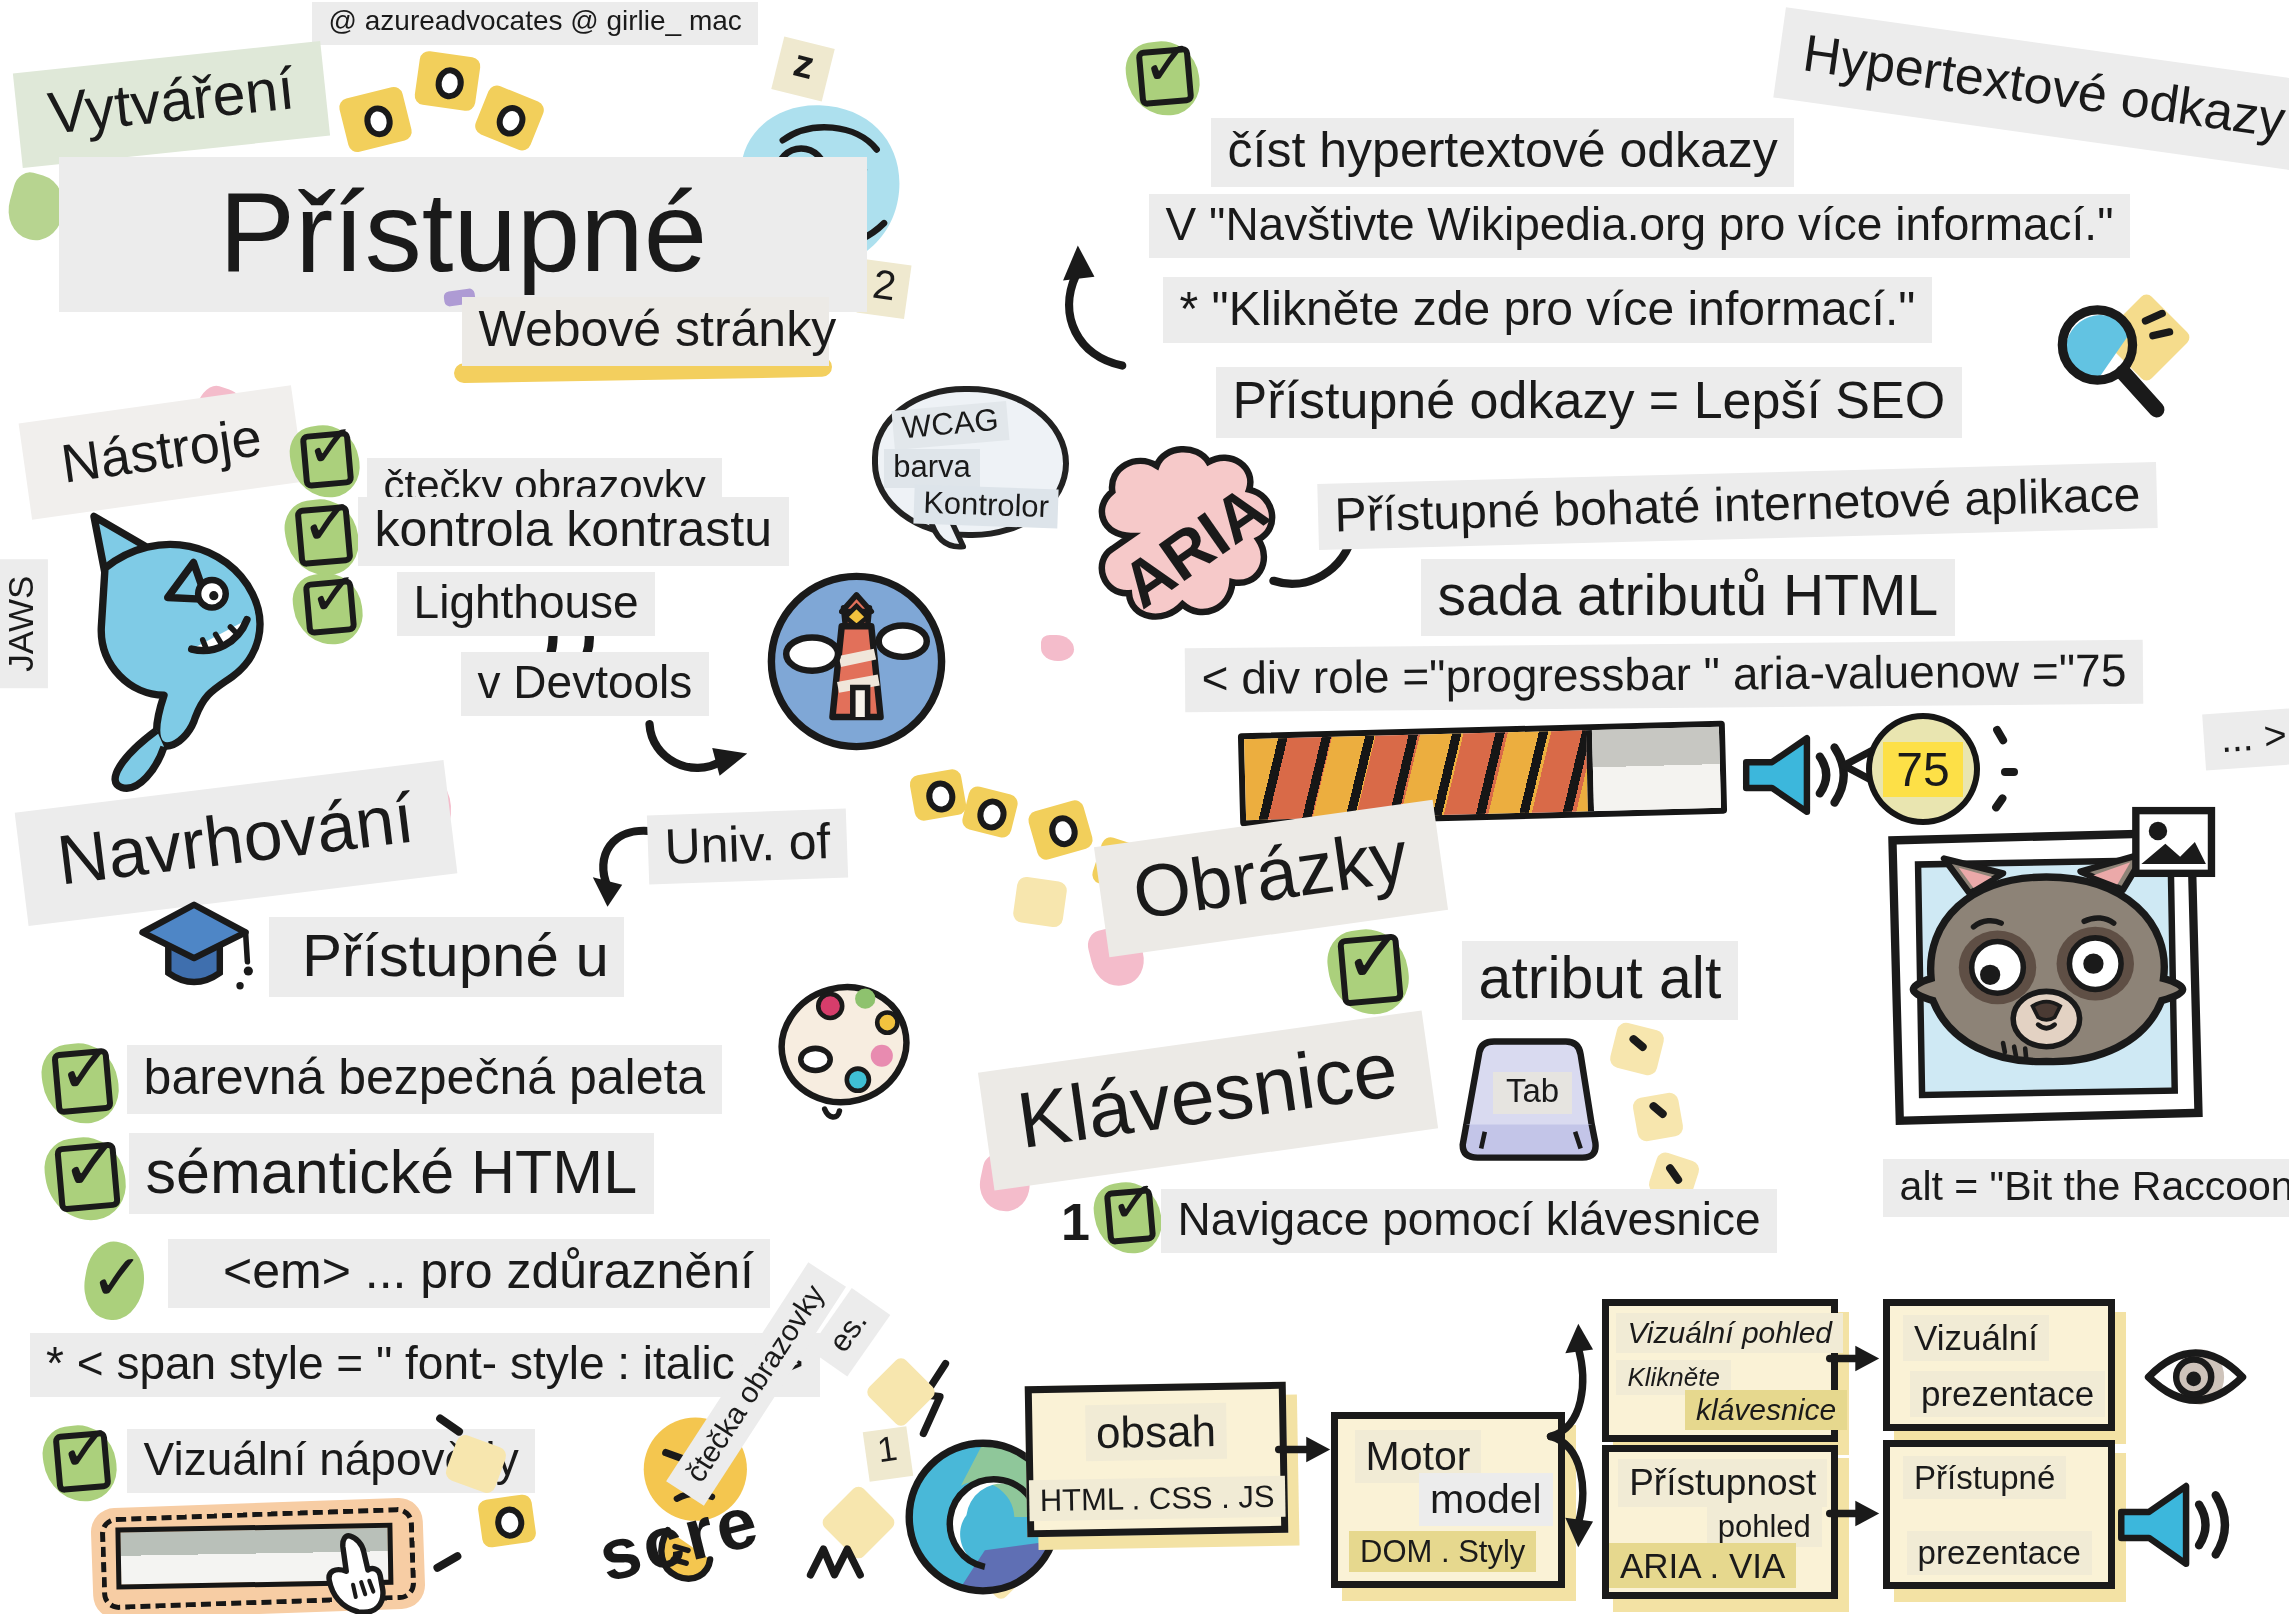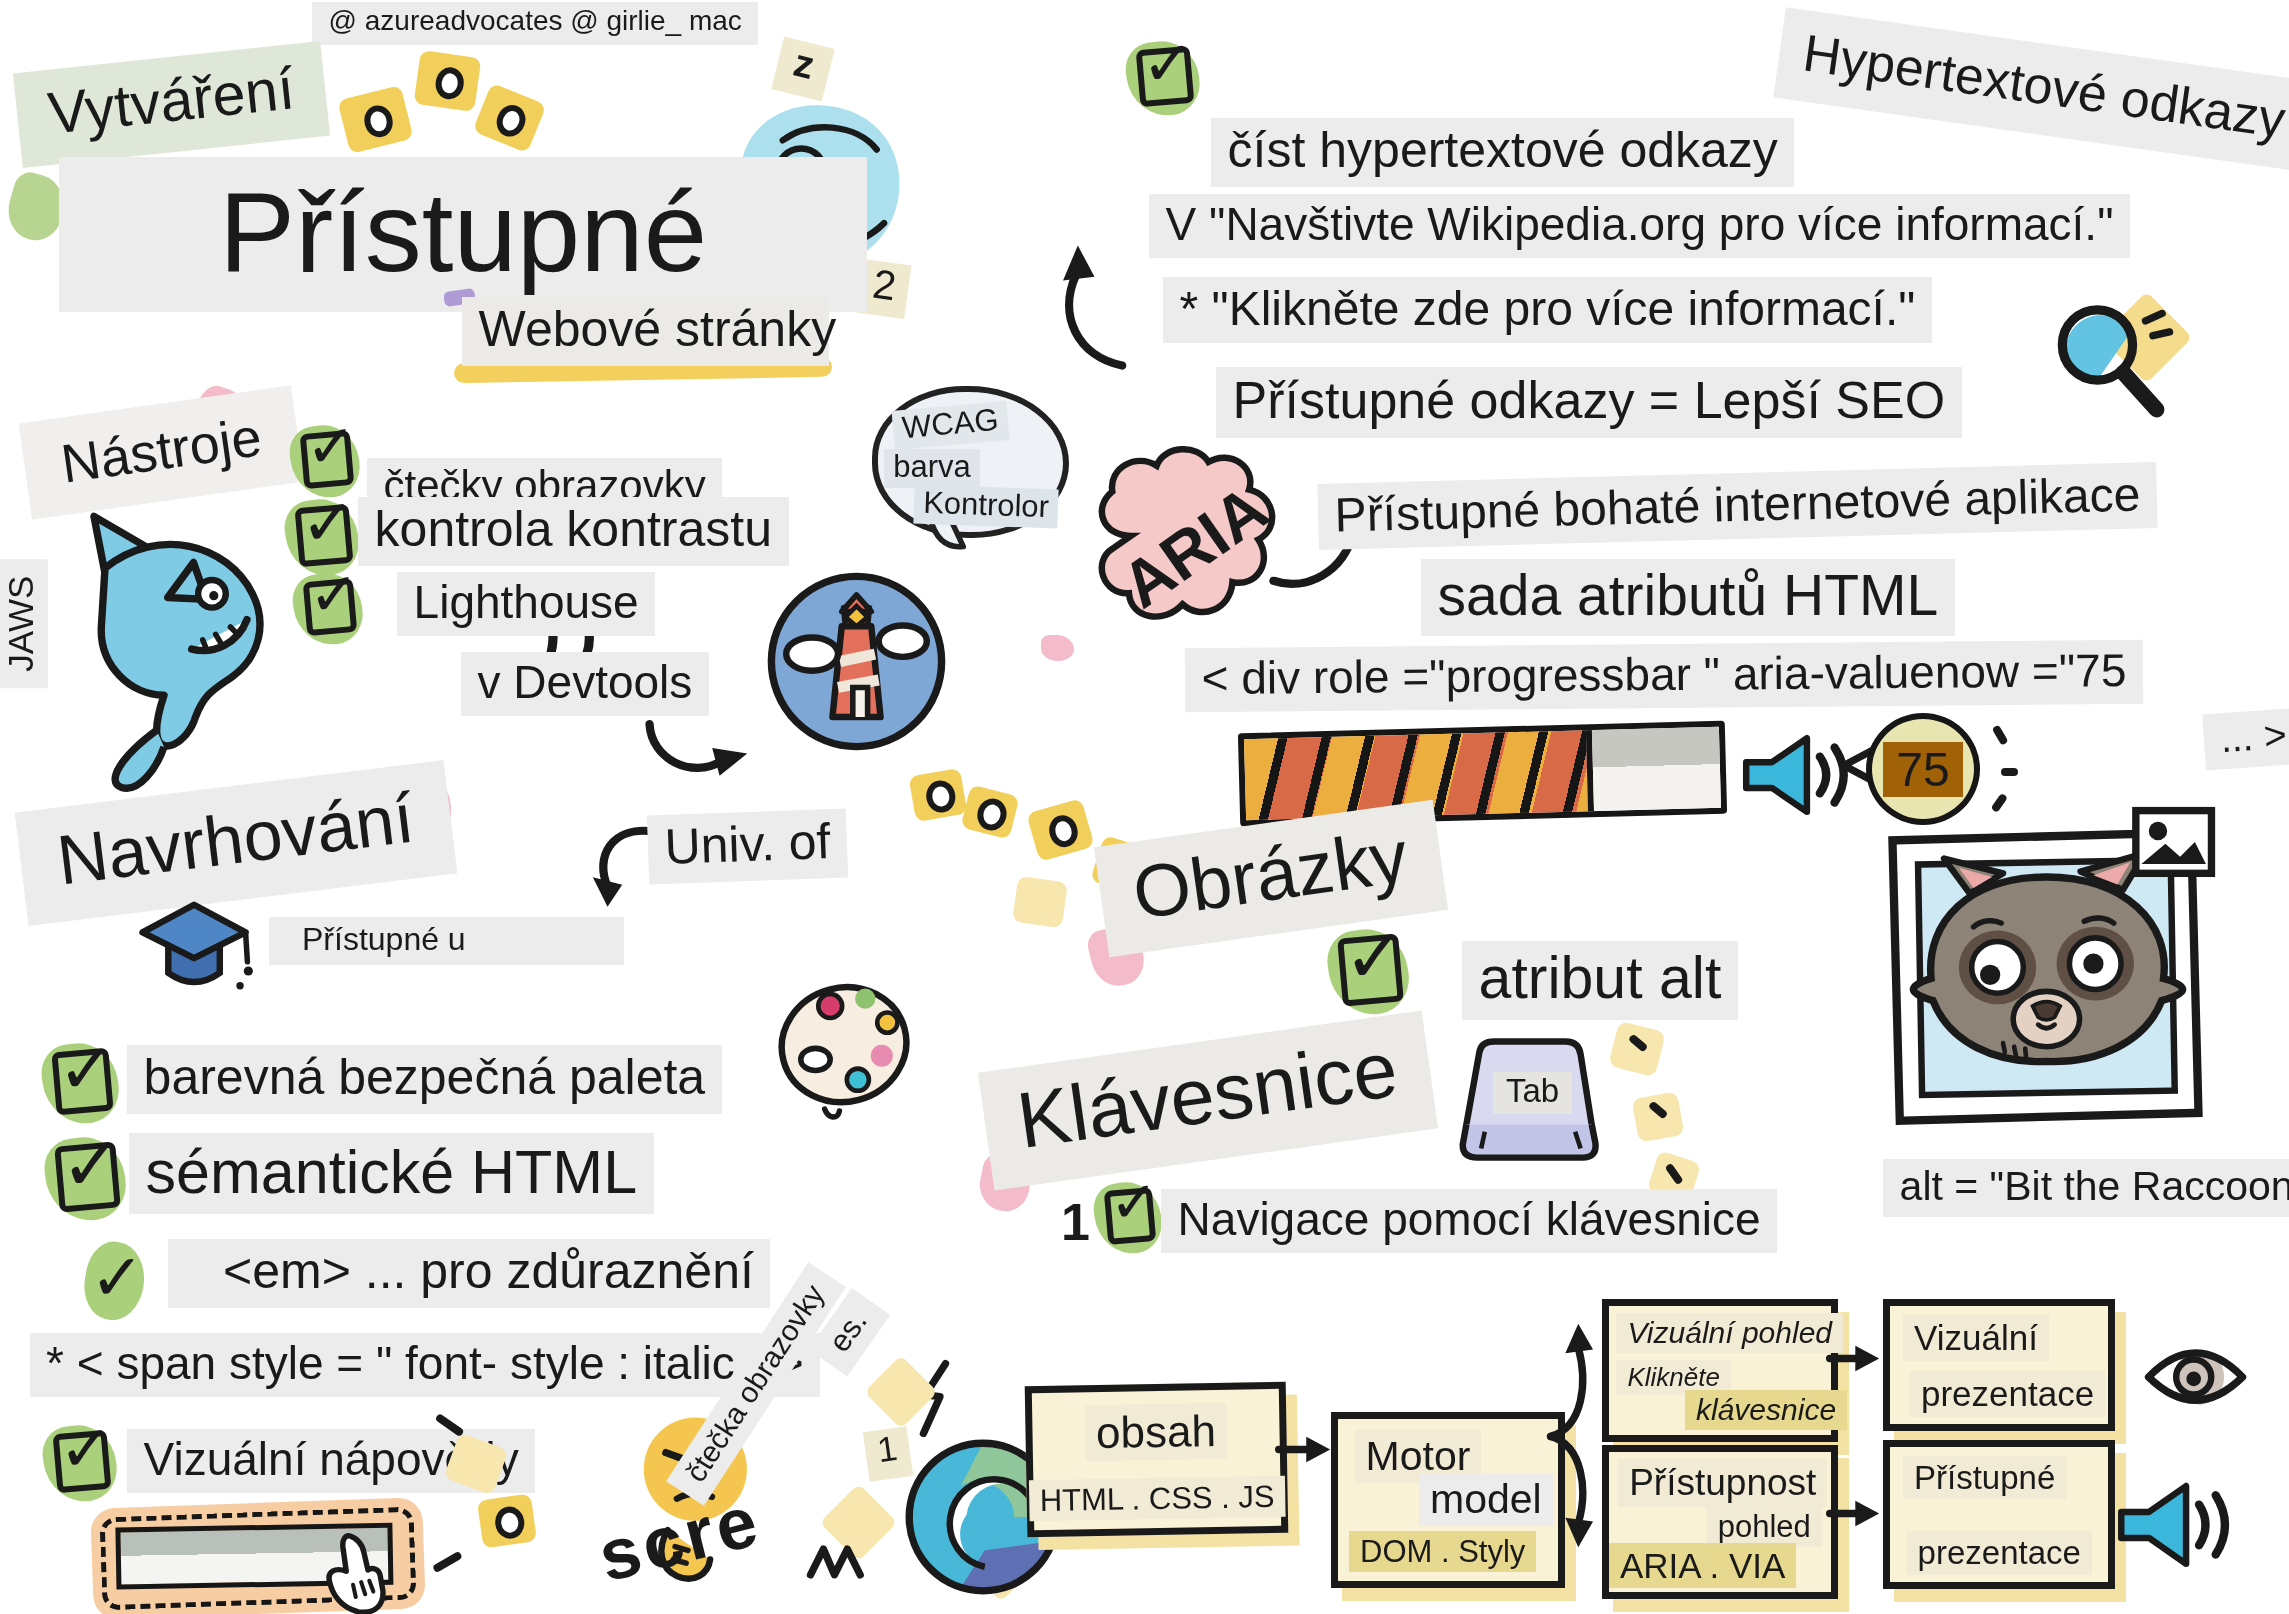--- a/index.html
+++ b/index.html
@@ -35,21 +35,21 @@
   
   .pbar{position:absolute;border:6.5px solid #161616;border-radius:3.7px;display:flex;transform:rotate(-1.5deg);background:#fff;}
   .pbar .fill{width:72%;height:100%;
      background-image:repeating-linear-gradient(105deg,rgba(22,22,22,0) 0 33px,#161616 33px 42px),
                       repeating-linear-gradient(105deg,#ecae3f 0 42px,#d96a48 42px 85px);
      border-right:6.5px solid #161616;}
   .pbar .rest{flex:1;background:linear-gradient(180deg,#c7c7c2 0 46%,#f4f3f0 46%);}
   
   .valbubble{position:absolute;border:6.5px solid #161616;border-radius:50%;background:#e9e5b0;
              display:flex;align-items:center;justify-content:center;}
-  .valbubble .chip{background:#a16207;padding:0 13px;}
+  .valbubble .chip{background:#fde047;padding:0 13px;}
   
   .fbox{position:absolute;border:7.4px solid #1a1a1a;background:#faf2d6;box-shadow:11px 13px 0 #f3e2a4;}
   .strip{position:absolute;background:#f1ebd5;color:#1a1a1a;white-space:nowrap;padding:1.8px 11px;line-height:1.2;}
   .strip.khaki{background:#e6d88e;}
   .strip.gray{background:#ececec;}
   
   .inputdoodle{position:absolute;background:#f7cda4;border-radius:24px;transform:rotate(-2deg);}
   .inputdoodle .dashed{position:absolute;inset:9.2px;border:5.5px dashed #161616;border-radius:16.6px;}
   .inputdoodle .boxin{position:absolute;left:24px;top:22px;right:31px;height:61px;border:5.5px solid #161616;
         background:linear-gradient(180deg,#b9c0b9 0 45%,#f4f4f2 45%);transform:rotate(1deg);}
@@ -208,21 +208,21 @@
   <div class="sticky ring" style="left:1032px;top:805px;width:57px;height:50px;transform:rotate(-16deg);"></div>
   <div class="sticky ring" style="left:1096px;top:842px;width:54px;height:48px;transform:rotate(18deg);"></div>
   <div class="sticky pale" style="left:1015px;top:879px;width:50px;height:46px;transform:rotate(8deg);"></div>
   <svg style="left:137px;top:897px;" width="115" height="102" viewBox="0 0 125 110">
     <path d="M34,54 L34,82 Q62,102 90,82 L90,54" fill="#3f6fae" stroke="#1a1a1a" stroke-width="7"></path>
     <polygon points="62,8 118,38 62,66 6,38" fill="#4e86c6" stroke="#1a1a1a" stroke-width="7" stroke-linejoin="round"></polygon>
     <path d="M118,38 L120,70" stroke="#1a1a1a" stroke-width="6" stroke-linecap="round"></path>
     <circle cx="121" cy="80" r="5" fill="#1a1a1a"></circle>
     <circle cx="112" cy="96" r="4" fill="#1a1a1a"></circle>
   </svg>
-  <div class="lbl" style="left:269px;top:917px;width:305px;font-size:32px;padding-left:33px;">Přístupné u</div>
+  <div class="lbl" style="left:269px;top:917px;width:305px;font-size:60px;padding-left:33px;">Přístupné u</div>
   <svg style="left:773px;top:971px;" width="143" height="152" viewBox="0 0 155 165">
     <ellipse cx="77" cy="80" rx="68" ry="62" fill="#f7ede0" stroke="#1a1a1a" stroke-width="7" transform="rotate(-15 77 80)"></ellipse>
     <ellipse cx="46" cy="96" rx="16" ry="12" fill="#fff" stroke="#1a1a1a" stroke-width="6"></ellipse>
     <circle cx="62" cy="38" r="13" fill="#d63d6b" stroke="#1a1a1a" stroke-width="5"></circle>
     <circle cx="100" cy="30" r="11" fill="#8ec26e"></circle>
     <circle cx="124" cy="56" r="11" fill="#f2c23e" stroke="#1a1a1a" stroke-width="5"></circle>
     <circle cx="118" cy="92" rx="12" r="12" fill="#e88bb0"></circle>
     <circle cx="92" cy="118" r="12" fill="#3fc0d4" stroke="#1a1a1a" stroke-width="5"></circle>
     <path d="M56,150 C60,160 70,162 72,152" fill="none" stroke="#1a1a1a" stroke-width="6" stroke-linecap="round"></path>
   </svg>

